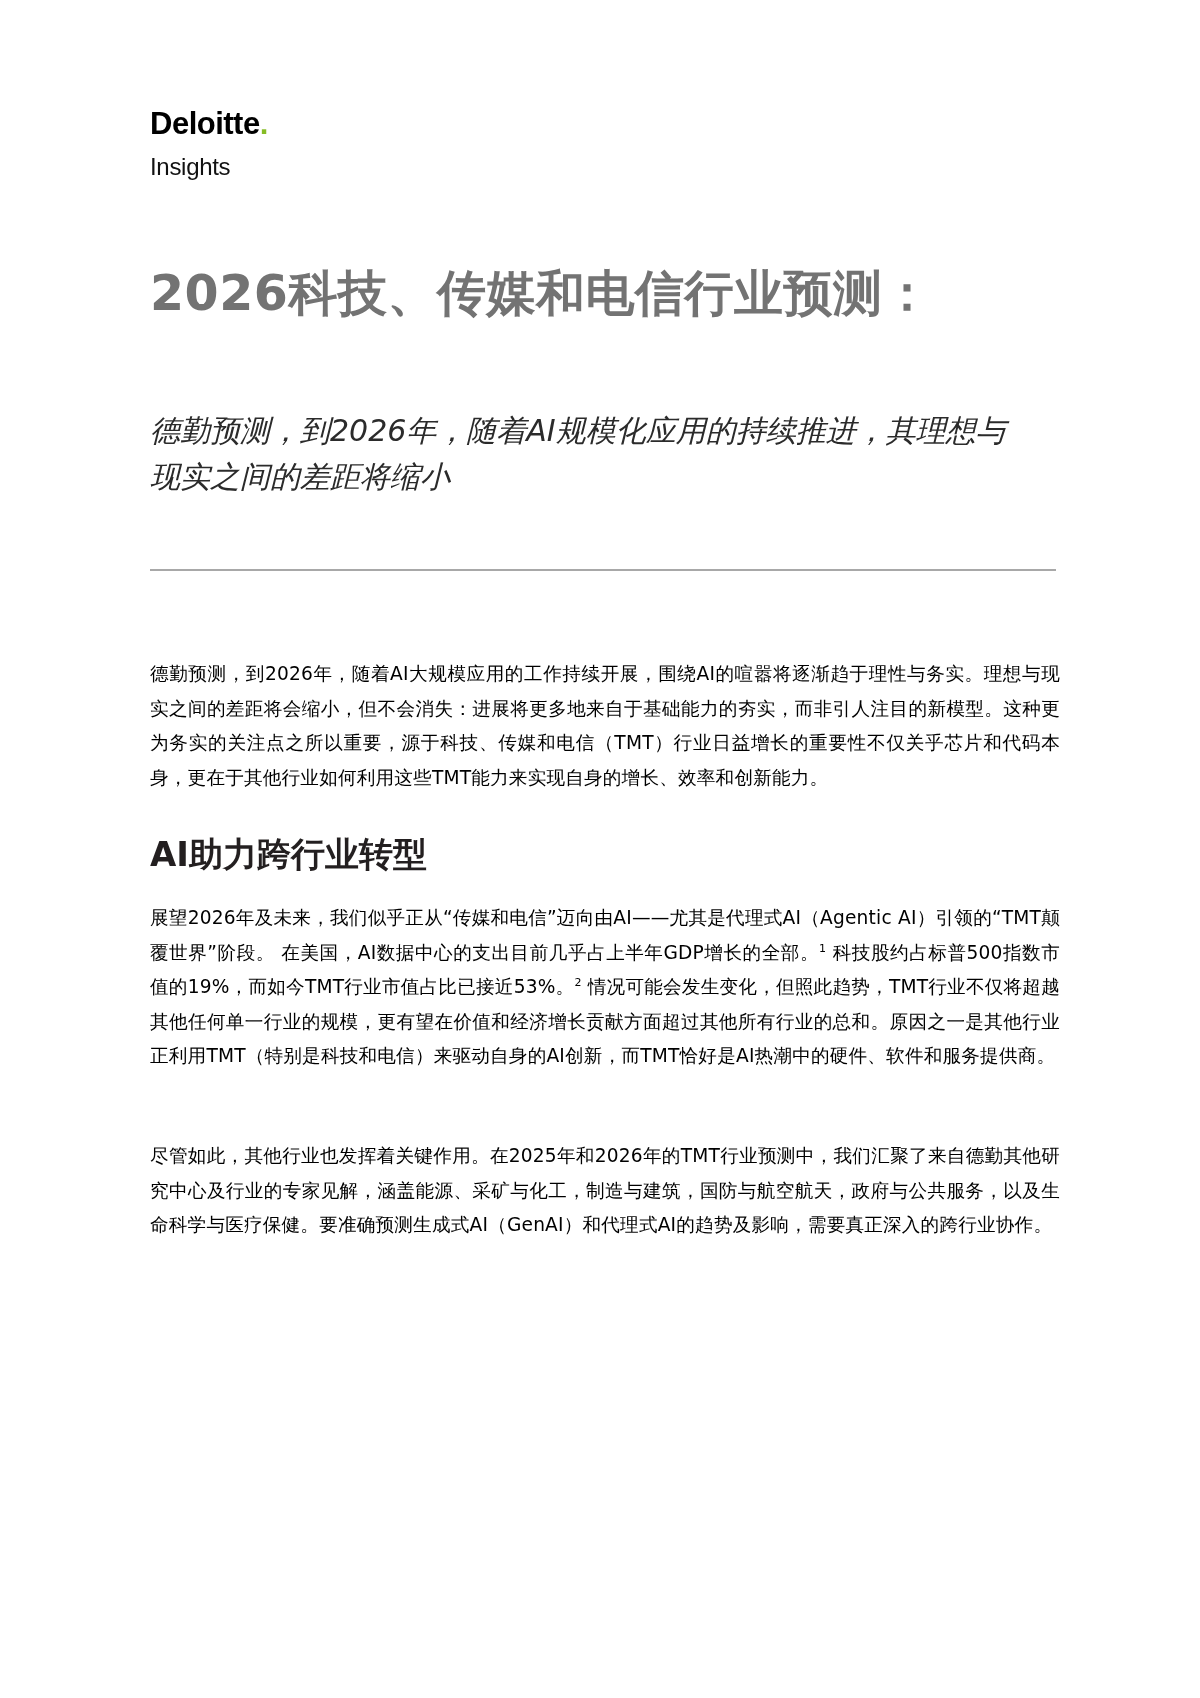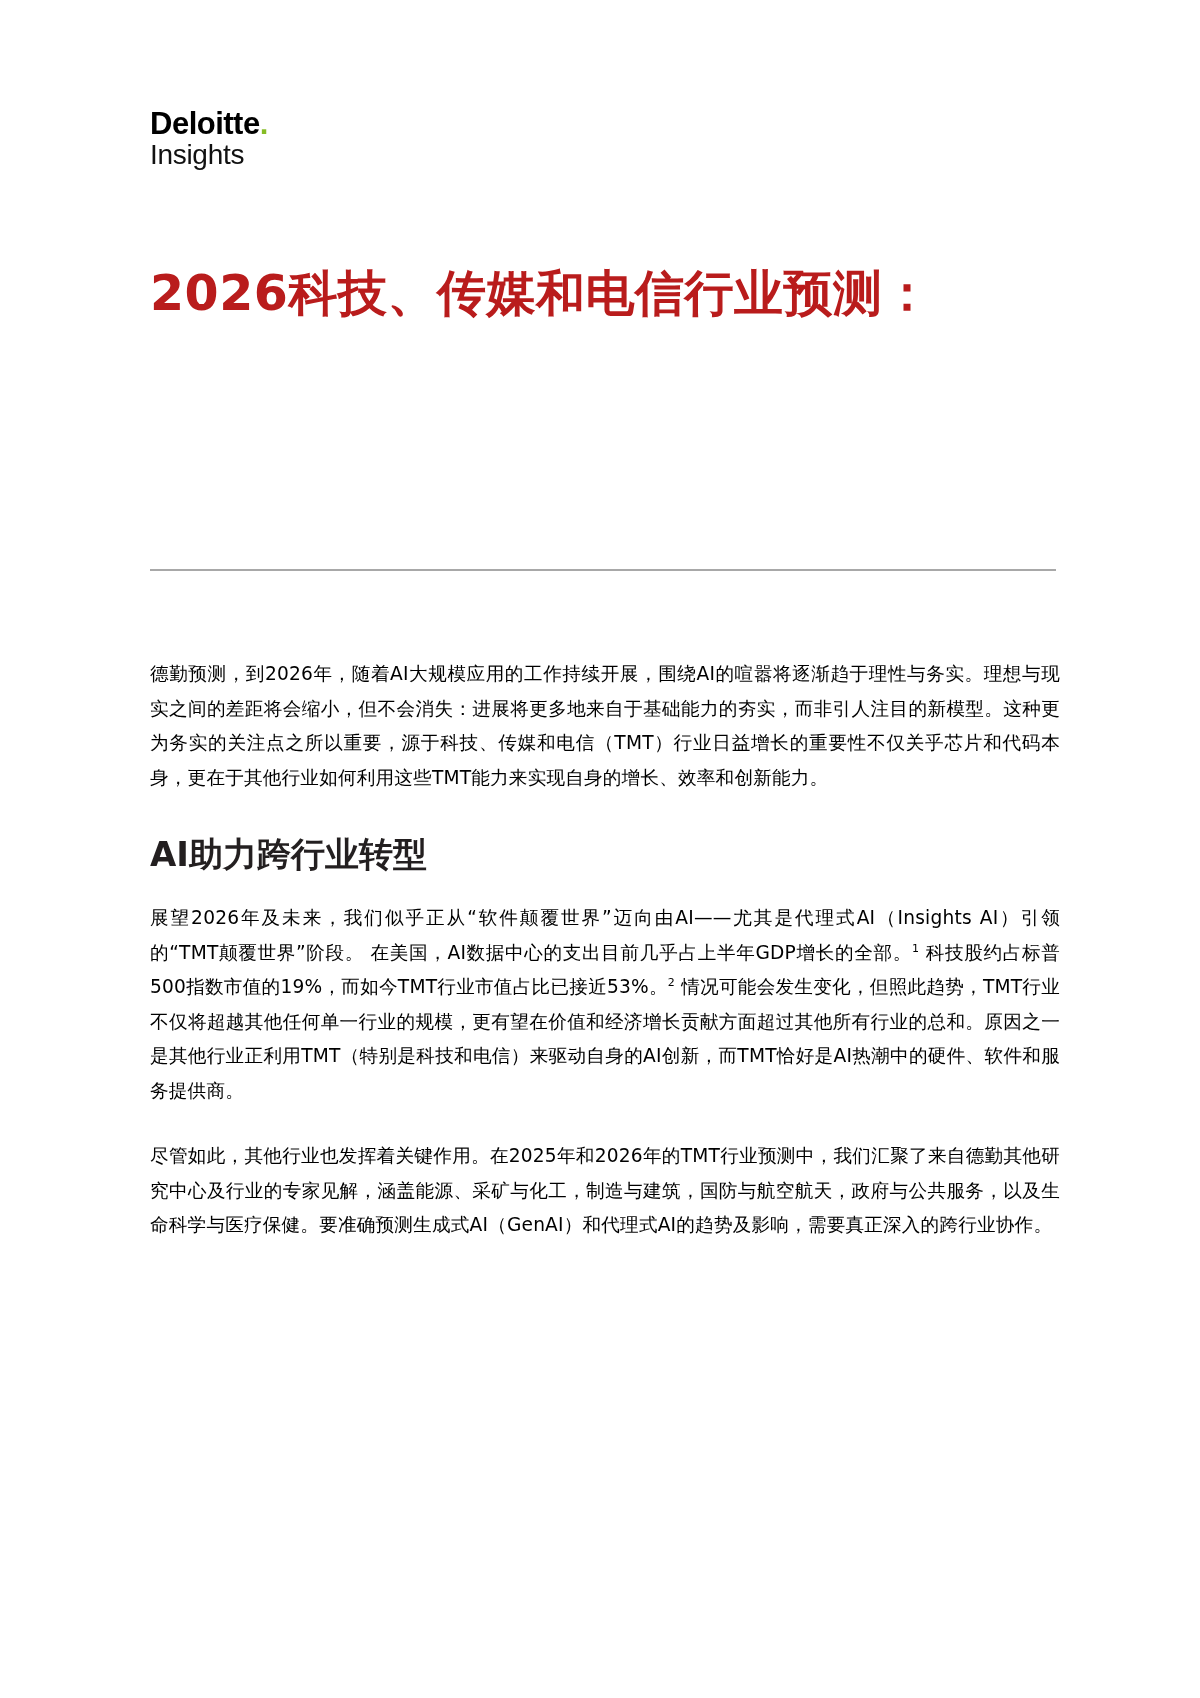--- a/index.html
+++ b/index.html
@@ -33,36 +33,36 @@
     letter-spacing: -0.5px;
     color: #000000;
     display: block;
   }
   .logo-dot {
     color: #86bc25;
   }
   .logo-sub {
     font-family: "Liberation Sans", "DejaVu Sans", sans-serif;
     font-weight: normal;
-    font-size: 28px;
+    font-size: 24px;
     letter-spacing: -0.3px;
     color: #111111;
     display: block;
-    margin-top: 2px;
+    margin-top: 16px;
   }
   .title {
     position: absolute;
     left: 150px;
     top: 262px;
     width: 940px;
     margin: 0;
     font-weight: bold;
     font-size: 49px;
     line-height: 64px;
-    color: #b91c1c;
+    color: #737373;
     letter-spacing: 0.5px;
   }
   .subtitle {
     position: absolute;
     left: 150px;
     top: 408px;
     width: 940px;
     margin: 0;
     font-style: italic;
     font-size: 30px;
@@ -111,25 +111,29 @@
 
   <div class="logo">
     <span class="logo-brand"><span>Deloitte</span><span class="logo-dot">.</span></span>
     <span class="logo-sub">Insights</span>
   </div>
 
   <h1 class="title">
     <span>2026科技、传媒和电信行业预测：</span><br>
   </h1>
 
+  <p class="subtitle">
+    <span>德勤预测，到2026年，随着AI规模化应用的持续推进，其理想与</span><br>
+    <span>现实之间的差距将缩小</span>
+  </p>
 
   <div class="divider"></div>
 
   <p class="para" style="top:657px;">德勤预测，到2026年，随着AI大规模应用的工作持续开展，围绕AI的喧嚣将逐渐趋于理性与务实。理想与现实之间的差距将会缩小，但不会消失：进展将更多地来自于基础能力的夯实，而非引人注目的新模型。这种更为务实的关注点之所以重要，源于科技、传媒和电信（TMT）行业日益增长的重要性不仅关乎芯片和代码本身，更在于其他行业如何利用这些TMT能力来实现自身的增长、效率和创新能力。</p>
 
   <h2 class="section-heading">AI助力跨行业转型</h2>
 
-  <p class="para" style="top:901px;"><span>展望2026年及未来，我们似乎正从“软件颠覆世界”迈向由AI——尤其是代理式AI（Insights AI）引领的“TMT颠覆世界”阶段。 在美国，AI数据中心的支出目前几乎占上半年GDP增长的全部。</span><sup>1</sup><span> 科技股约占标普500指数市值的19%，而如今TMT行业市值占比已接近53%。</span><sup>2</sup><span> 情况可能会发生变化，但照此趋势，TMT行业不仅将超越其他任何单一行业的规模，更有望在价值和经济增长贡献方面超过其他所有行业的总和。原因之一是其他行业正利用TMT（特别是科技和电信）来驱动自身的AI创新，而TMT恰好是AI热潮中的硬件、软件和服务提供商。</span></p>
+  <p class="para" style="top:901px;"><span>展望2026年及未来，我们似乎正从“传媒和电信”迈向由AI——尤其是代理式AI（Agentic AI）引领的“TMT颠覆世界”阶段。 在美国，AI数据中心的支出目前几乎占上半年GDP增长的全部。</span><sup>1</sup><span> 科技股约占标普500指数市值的19%，而如今TMT行业市值占比已接近53%。</span><sup>2</sup><span> 情况可能会发生变化，但照此趋势，TMT行业不仅将超越其他任何单一行业的规模，更有望在价值和经济增长贡献方面超过其他所有行业的总和。原因之一是其他行业正利用TMT（特别是科技和电信）来驱动自身的AI创新，而TMT恰好是AI热潮中的硬件、软件和服务提供商。</span></p>
 
   <p class="para" style="top:1139px;">尽管如此，其他行业也发挥着关键作用。在2025年和2026年的TMT行业预测中，我们汇聚了来自德勤其他研究中心及行业的专家见解，涵盖能源、采矿与化工，制造与建筑，国防与航空航天，政府与公共服务，以及生命科学与医疗保健。要准确预测生成式AI（GenAI）和代理式AI的趋势及影响，需要真正深入的跨行业协作。</p>
 
 
 </div>
 
 </body></html>

